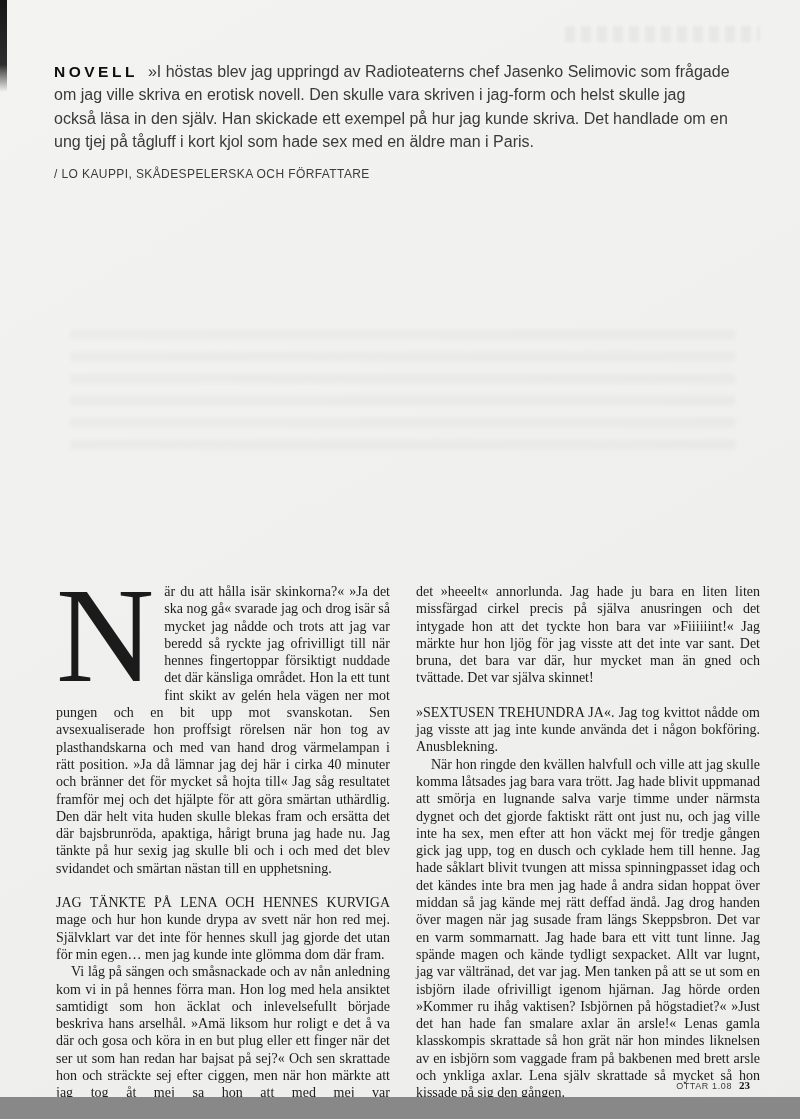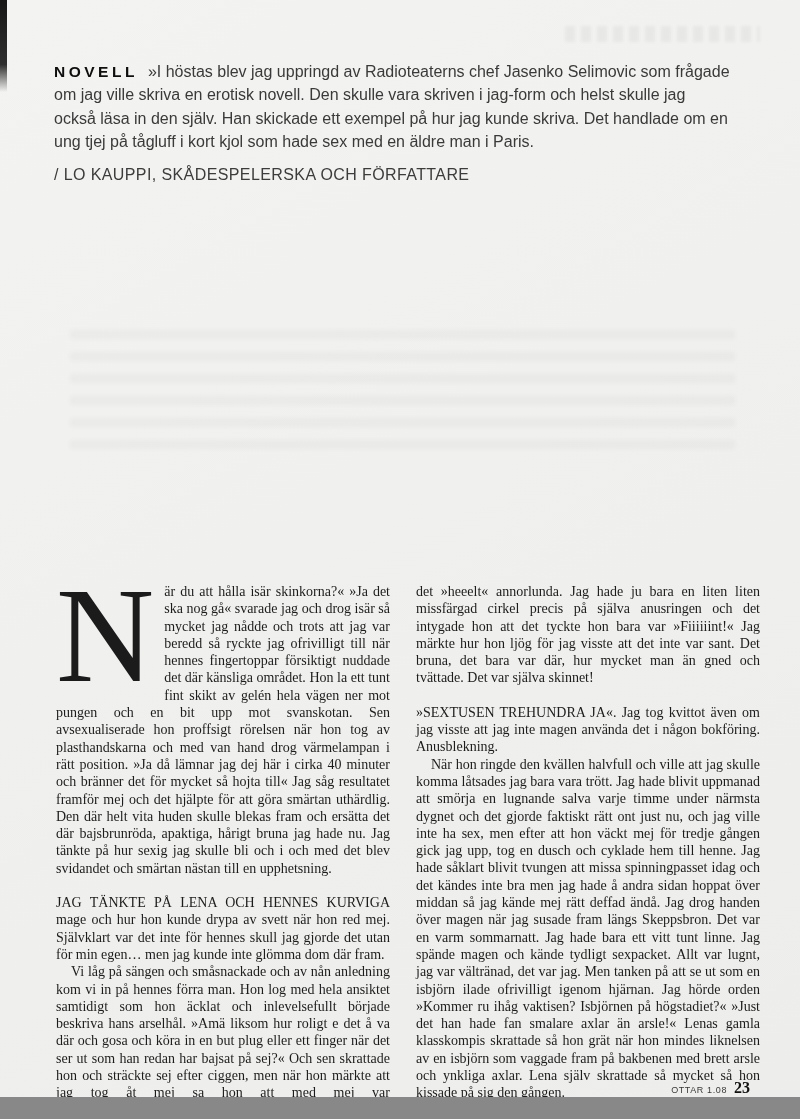--- a/index.html
+++ b/index.html
@@ -28,21 +28,21 @@
     font-family:"Liberation Sans", sans-serif;
     color:#3a3a3a; font-size:16px; line-height:23.4px;
   }
   .header p { margin:0; }
   .kicker {
     font-weight:700; color:#0e0e0e; letter-spacing:3.5px;
     font-size:15.5px; margin-right:10px;
   }
   .intro-2 { text-indent:22px; }
   .byline {
-    margin-top:9px !important; font-size:16px; letter-spacing:0.4px; color:#3c3c3c;
+    margin-top:9px !important; font-size:12px; letter-spacing:0.4px; color:#3c3c3c;
   }
 
   .col {
     position:absolute; top:583px; font-size:14px; line-height:17.3px;
     color:#1c1c1c; text-align:justify; hyphens:auto;
   }
   .col-left  { left:56px;  width:334px; }
   .col-right { left:408px; width:344px;margin-left:8px; }
   .col p { margin:0; }
   .p-gap    { margin-top:17px !important; }
@@ -57,21 +57,21 @@
   .footer {
     position:absolute; right:50px; top:1079px;
     display:flex; align-items:baseline; gap:7px;
   }
   .footer-issue {
     font-family:"Liberation Sans", sans-serif; font-size:9px;
     letter-spacing:0.6px; color:#3a3a3a;
   }
   .footer-page {
     font-family:"Liberation Serif", serif; font-weight:700;
-    font-size:16px; color:#111;
+    font-size:11px; color:#111;
   }
 </style>
 </head>
 <body>
 
 <div class="page">
 
   <div class="scan-edge"></div>
   <div class="ghost ghost-top"></div>
   <div class="ghost ghost-mid"></div>
@@ -82,21 +82,21 @@
   </div>
 
   <div class="col col-left">
     <p><span class="dropcap">N</span><span>är du att hålla isär skinkorna?« »Ja det ska nog gå« svarade jag och drog isär så mycket jag nådde och trots att jag var beredd så ryckte jag ofrivilligt till när hennes fingertoppar försiktigt nuddade det där känsliga området. Hon la ett tunt fint skikt av gelén hela vägen ner mot pungen och en bit upp mot svanskotan. Sen avsexualiserade hon proffsigt rörelsen när hon tog av plasthandskarna och med van hand drog värmelampan i rätt position. »Ja då lämnar jag dej här i cirka 40 minuter och bränner det för mycket så hojta till« Jag såg resultatet framför mej och det hjälpte för att göra smärtan uthärdlig. Den där helt vita huden skulle blekas fram och ersätta det där bajsbrunröda, apaktiga, hårigt bruna jag hade nu. Jag tänkte på hur sexig jag skulle bli och i och med det blev svidandet och smärtan nästan till en upphetsning.</span></p>
     <p class="p-gap">JAG TÄNKTE PÅ LENA OCH HENNES KURVIGA mage och hur hon kunde drypa av svett när hon red mej. Självklart var det inte för hennes skull jag gjorde det utan för min egen… men jag kunde inte glömma dom där fram.</p>
     <p class="p-indent p-cont">Vi låg på sängen och småsnackade och av nån anledning kom vi in på hennes förra man. Hon log med hela ansiktet samtidigt som hon äcklat och inlevelsefullt började beskriva hans arselhål. »Amä liksom hur roligt e det å va där och gosa och köra in en but plug eller ett finger när det ser ut som han redan har bajsat på sej?« Och sen skrattade hon och sträckte sej efter ciggen, men när hon märkte att jag tog åt mej sa hon att med mej var</p>
   </div>
 
   <div class="col col-right">
     <p>det »heeelt« annorlunda. Jag hade ju bara en liten liten missfärgad cirkel precis på själva anusringen och det intygade hon att det tyckte hon bara var »Fiiiiiint!« Jag märkte hur hon ljög för jag visste att det inte var sant. Det bruna, det bara var där, hur mycket man än gned och tvättade. Det var själva skinnet!</p>
-    <p class="p-gap">»SEXTUSEN TREHUNDRA JA«. Jag tog kvittot även om jag visste att jag inte magen använda det i någon bokföring. Anusblekning.</p>
+    <p class="p-gap">»SEXTUSEN TREHUNDRA JA«. Jag tog kvittot nådde om jag visste att jag inte kunde använda det i någon bokföring. Anusblekning.</p>
     <p class="p-indent">När hon ringde den kvällen halvfull och ville att jag skulle komma låtsades jag bara vara trött. Jag hade blivit uppmanad att smörja en lugnande salva varje timme under närmsta dygnet och det gjorde faktiskt rätt ont just nu, och jag ville inte ha sex, men efter att hon väckt mej för tredje gången gick jag upp, tog en dusch och cyklade hem till henne. Jag hade såklart blivit tvungen att missa spinningpasset idag och det kändes inte bra men jag hade å andra sidan hoppat över middan så jag kände mej rätt deffad ändå. Jag drog handen över magen när jag susade fram längs Skeppsbron. Det var en varm sommarnatt. Jag hade bara ett vitt tunt linne. Jag spände magen och kände tydligt sexpacket. Allt var lugnt, jag var vältränad, det var jag. Men tanken på att se ut som en isbjörn ilade ofrivilligt igenom hjärnan. Jag hörde orden »Kommer ru ihåg vaktisen? Isbjörnen på högstadiet?« »Just det han hade fan smalare axlar än arsle!« Lenas gamla klasskompis skrattade så hon grät när hon mindes liknelsen av en isbjörn som vaggade fram på bakbenen med brett arsle och ynkliga axlar. Lena själv skrattade så mycket så hon kissade på sig den gången.</p>
   </div>
 
   <div class="footer">
     <span class="footer-issue">OTTAR 1.08</span>
     <span class="footer-page">23</span>
   </div>
 
 </div>
 

